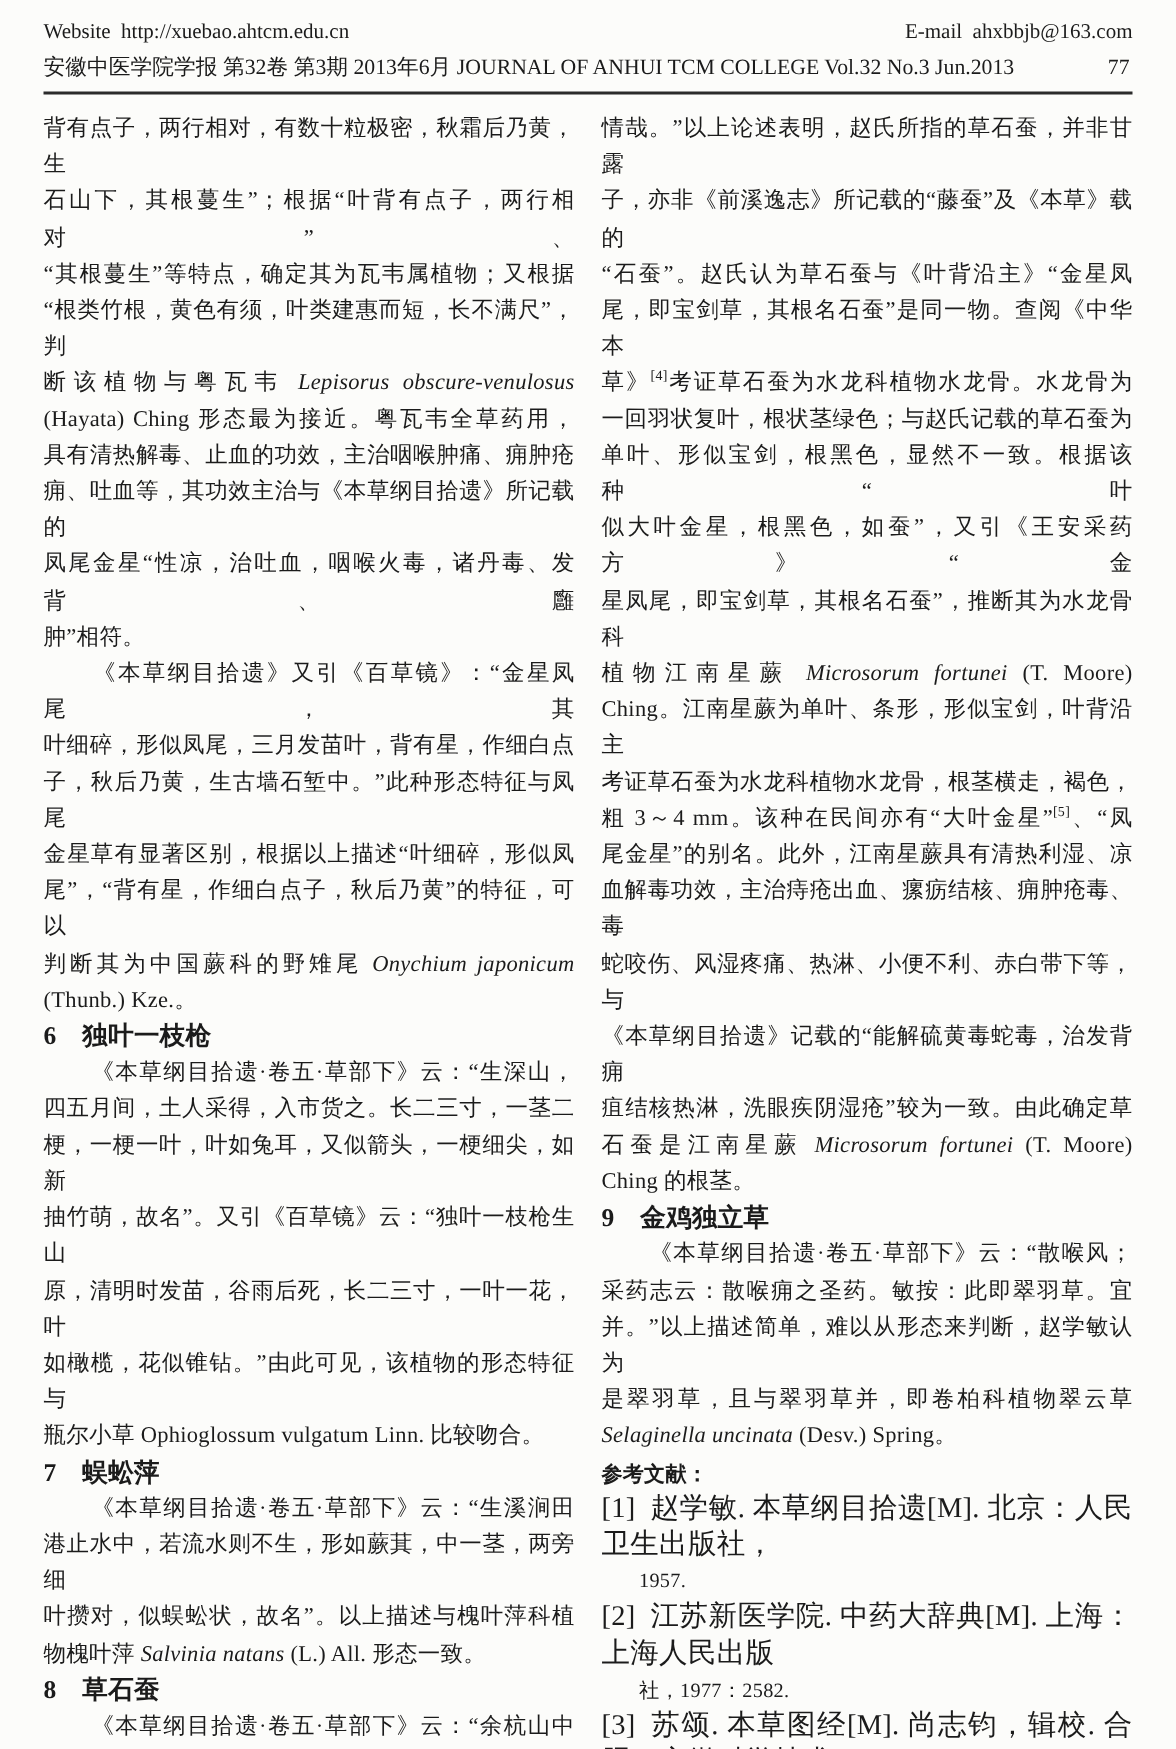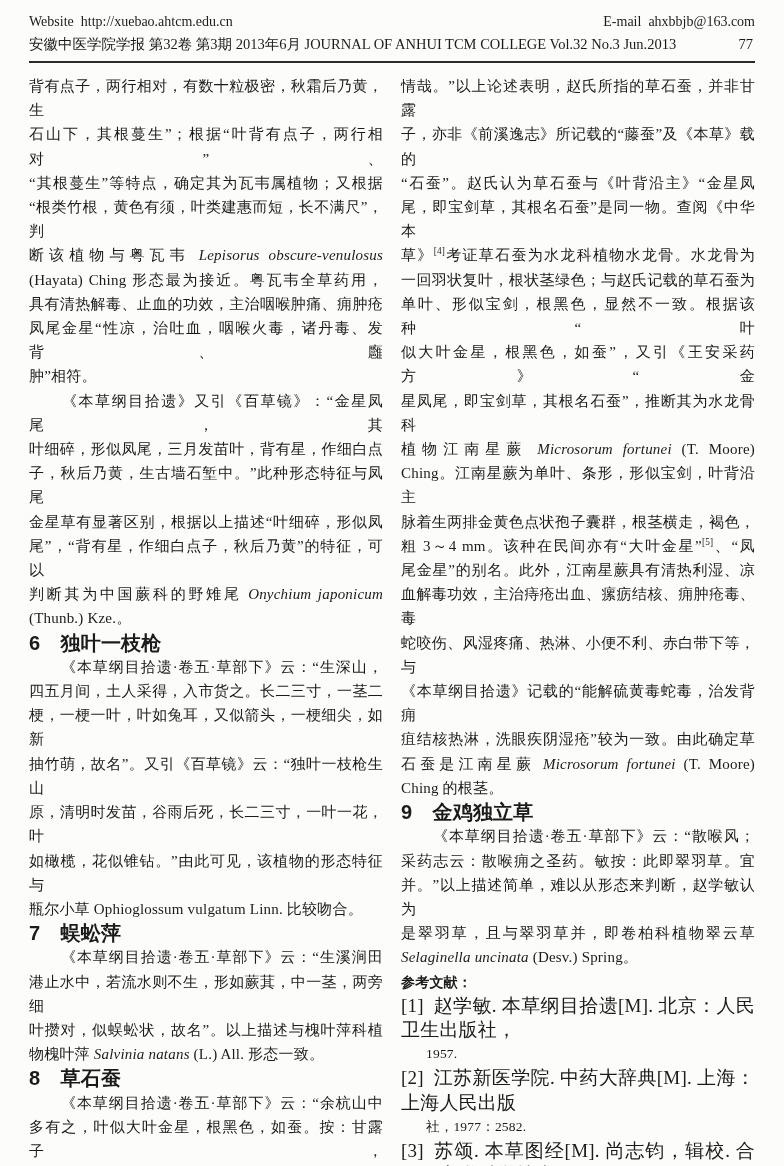--- a/index.html
+++ b/index.html
@@ -16,22 +16,22 @@
   .main{display:flex;gap:18px;margin-top:11px;}
   .col{width:354px;}
   .line{
     font-size:15px;line-height:24.2px;
     text-align:justify;text-align-last:justify;
     letter-spacing:0.2px;
   }
   .line.end{text-align-last:left;}
   .line.head{
     text-align-last:left;font-weight:bold;
-    font-family:Liberation Sans, sans-serif;
-    font-size:20px;
+    font-family:Liberation Serif, serif;
+    font-size:17px;
   }
   .line.refhead{
     text-align-last:left;font-weight:bold;
     font-family:"Liberation Sans","DejaVu Sans",sans-serif;
     font-size:14px;
   }
   .line.ref{font-size:19px;text-align-last:left;}
   .line.ref2{font-size:13.5px;text-align-last:left;padding-left:25px;}
   sup{font-size:0.62em;line-height:0;}
 </style>
@@ -54,20 +54,21 @@
 
   <div class="main">
     <div class="col">
         <div class="line">背有点子，两行相对，有数十粒极密，秋霜后乃黄，生</div>
         <div class="line">石山下，其根蔓生”；根据“叶背有点子，两行相对”、</div>
         <div class="line">“其根蔓生”等特点，确定其为瓦韦属植物；又根据</div>
         <div class="line">“根类竹根，黄色有须，叶类建惠而短，长不满尺”，判</div>
         <div class="line">断该植物与粤瓦韦 <span style="font-style: italic;">Lepisorus obscure-venulosus</span></div>
         <div class="line">(Hayata) Ching 形态最为接近。粤瓦韦全草药用，</div>
         <div class="line">具有清热解毒、止血的功效，主治咽喉肿痛、痈肿疮</div>
+        <div class="line">痈、吐血等，其功效主治与《本草纲目拾遗》所记载的</div>
         <div class="line">凤尾金星“性凉，治吐血，咽喉火毒，诸丹毒、发背、廱</div>
         <div class="line end">肿”相符。</div>
         <div class="line">　　《本草纲目拾遗》又引《百草镜》：“金星凤尾，其</div>
         <div class="line">叶细碎，形似凤尾，三月发苗叶，背有星，作细白点</div>
         <div class="line">子，秋后乃黄，生古墙石堑中。”此种形态特征与凤尾</div>
         <div class="line">金星草有显著区别，根据以上描述“叶细碎，形似凤</div>
         <div class="line">尾”，“背有星，作细白点子，秋后乃黄”的特征，可以</div>
         <div class="line">判断其为中国蕨科的野雉尾 <span style="font-style: italic;">Onychium japonicum</span></div>
         <div class="line end">(Thunb.) Kze.。</div>
         <div class="line head">6　独叶一枝枪</div>
@@ -92,21 +93,21 @@
         <div class="line">子，亦非《前溪逸志》所记载的“藤蚕”及《本草》载的</div>
         <div class="line">“石蚕”。赵氏认为草石蚕与《叶背沿主》“金星凤</div>
         <div class="line">尾，即宝剑草，其根名石蚕”是同一物。查阅《中华本</div>
         <div class="line">草》<sup>[4]</sup>考证草石蚕为水龙科植物水龙骨。水龙骨为</div>
         <div class="line">一回羽状复叶，根状茎绿色；与赵氏记载的草石蚕为</div>
         <div class="line">单叶、形似宝剑，根黑色，显然不一致。根据该种“叶</div>
         <div class="line">似大叶金星，根黑色，如蚕”，又引《王安采药方》“金</div>
         <div class="line">星凤尾，即宝剑草，其根名石蚕”，推断其为水龙骨科</div>
         <div class="line">植物江南星蕨 <span style="font-style: italic;">Microsorum fortunei</span> (T. Moore)</div>
         <div class="line">Ching。江南星蕨为单叶、条形，形似宝剑，叶背沿主</div>
-        <div class="line">脉着生两排金黄色点状孢子囊群，根茎横走，褐色，</div>
+        <div class="line">考证草石蚕为水龙科植物水龙骨，根茎横走，褐色，</div>
         <div class="line">粗 3～4 mm。该种在民间亦有“大叶金星”<sup>[5]</sup>、“凤</div>
         <div class="line">尾金星”的别名。此外，江南星蕨具有清热利湿、凉</div>
         <div class="line">血解毒功效，主治痔疮出血、瘰疬结核、痈肿疮毒、毒</div>
         <div class="line">蛇咬伤、风湿疼痛、热淋、小便不利、赤白带下等，与</div>
         <div class="line">《本草纲目拾遗》记载的“能解硫黄毒蛇毒，治发背痈</div>
         <div class="line">疽结核热淋，洗眼疾阴湿疮”较为一致。由此确定草</div>
         <div class="line">石蚕是江南星蕨 <span style="font-style: italic;">Microsorum fortunei</span> (T. Moore)</div>
         <div class="line end">Ching 的根茎。</div>
         <div class="line head">9　金鸡独立草</div>
         <div class="line">　　《本草纲目拾遗·卷五·草部下》云：“散喉风；</div>

